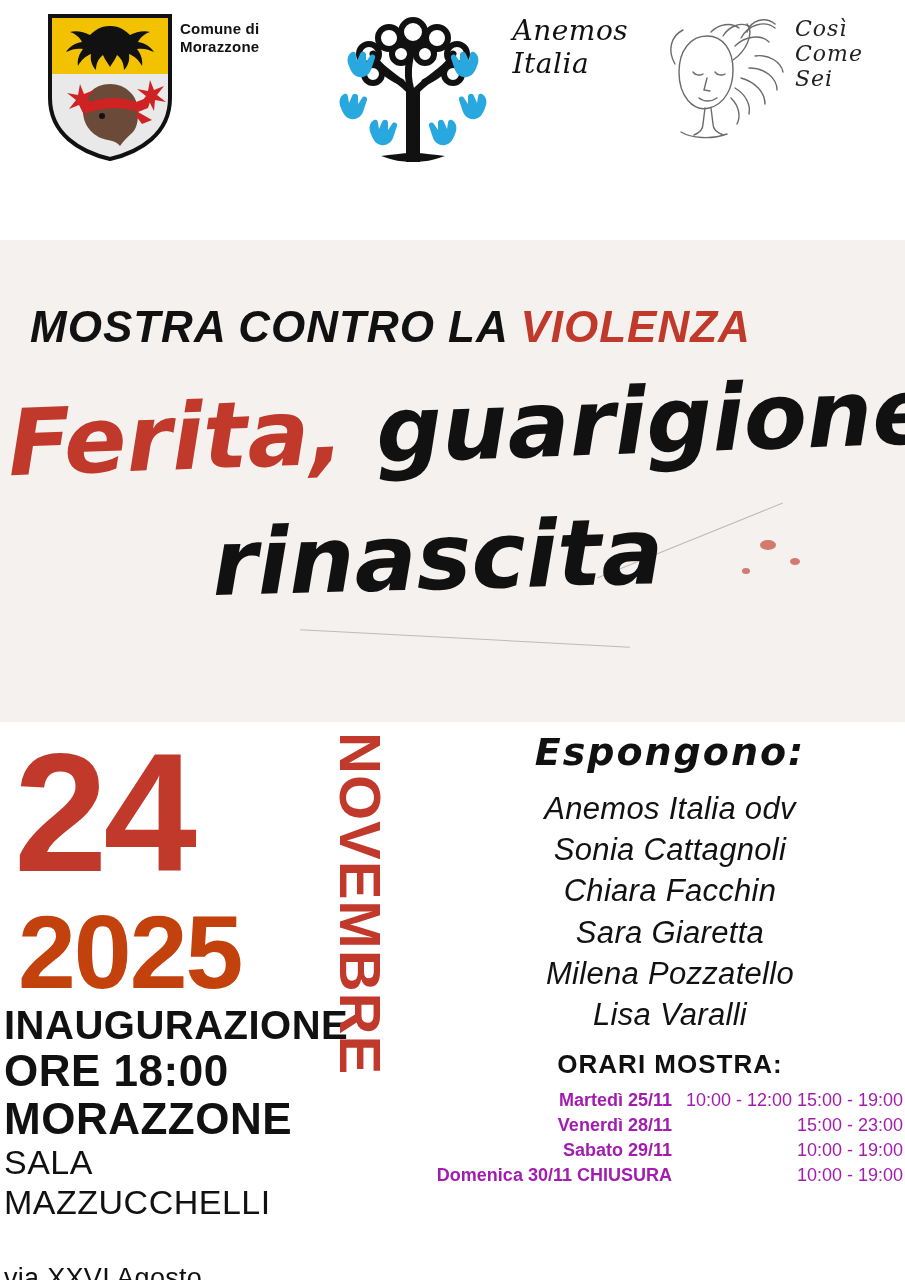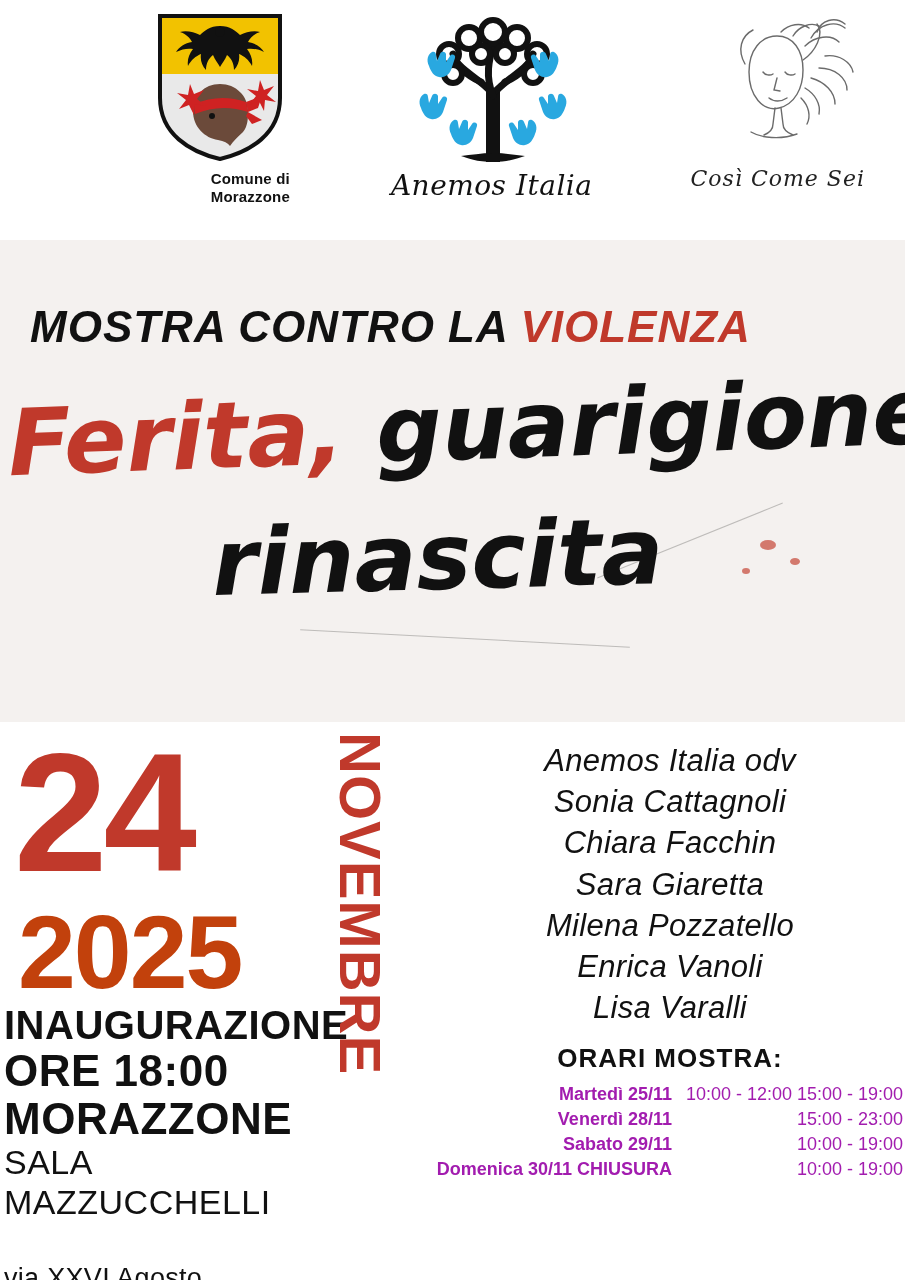--- a/index.html
+++ b/index.html
@@ -20,22 +20,21 @@
     height: 240px;
     display: flex;
     align-items: flex-start;
     justify-content: space-between;
     padding: 12px 40px 0 40px;
     box-sizing: border-box;
     background: #fff;
   }
   .logo-block {
     display: flex;
-    flex-direction: column;
-    align-items: flex-end;
+    align-items: flex-start;
     width: 240px;
   }
   .logo-block.left { width: 250px; }
   .logo-block.mid  { width: 280px; }
   .logo-block.right{ width: 250px; }
 
   .crest-wrap { width: 140px; height: 150px; position: relative; }
   .crest-label {
     margin-top: 8px;
     font-size: 15px;
@@ -427,27 +426,27 @@
       <div class="addr-3">MORAZZONE</div>
       <div class="addr-4">SALA MAZZUCCHELLI</div>
       <div class="addr-5">via XXVI Agosto</div>
     </div>
     <div class="month">
       <span>NOVEMBRE</span>
     </div>
   </div>
 
   <div class="right-col">
+    <div class="espongono">Espongono:</div>
     <div class="artists">
       <div class="artist">Anemos Italia odv</div>
       <div class="artist">Sonia  Cattagnoli</div>
       <div class="artist">Chiara Facchin</div>
       <div class="artist">Sara Giaretta</div>
       <div class="artist">Milena Pozzatello</div>
-      <div class="artist">Enrica Vanoli</div>
       <div class="artist">Lisa Varalli</div>
     </div>
     <div class="orari-title">ORARI MOSTRA:</div>
     <table class="orari-table">
       <tbody>
           <tr>
         <td>Martedì 25/11</td>
         <td class="times">10:00 - 12:00   15:00 - 19:00</td>
       </tr>
       <tr>

